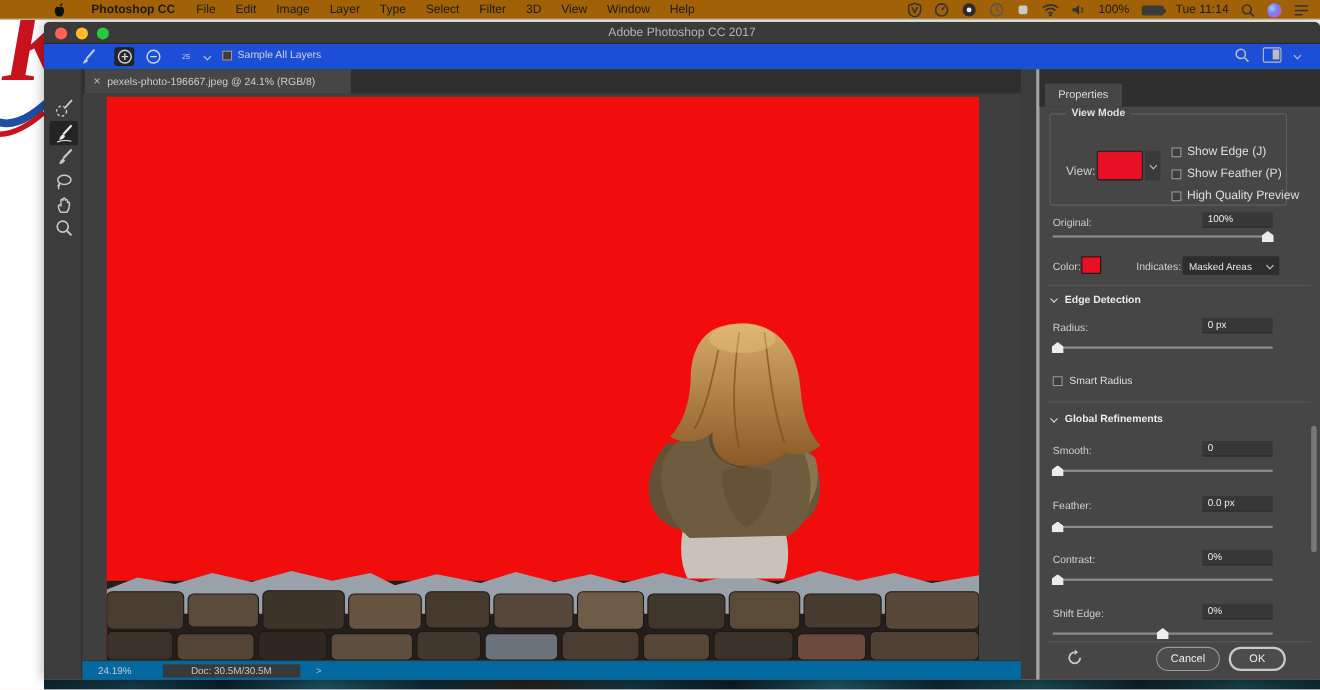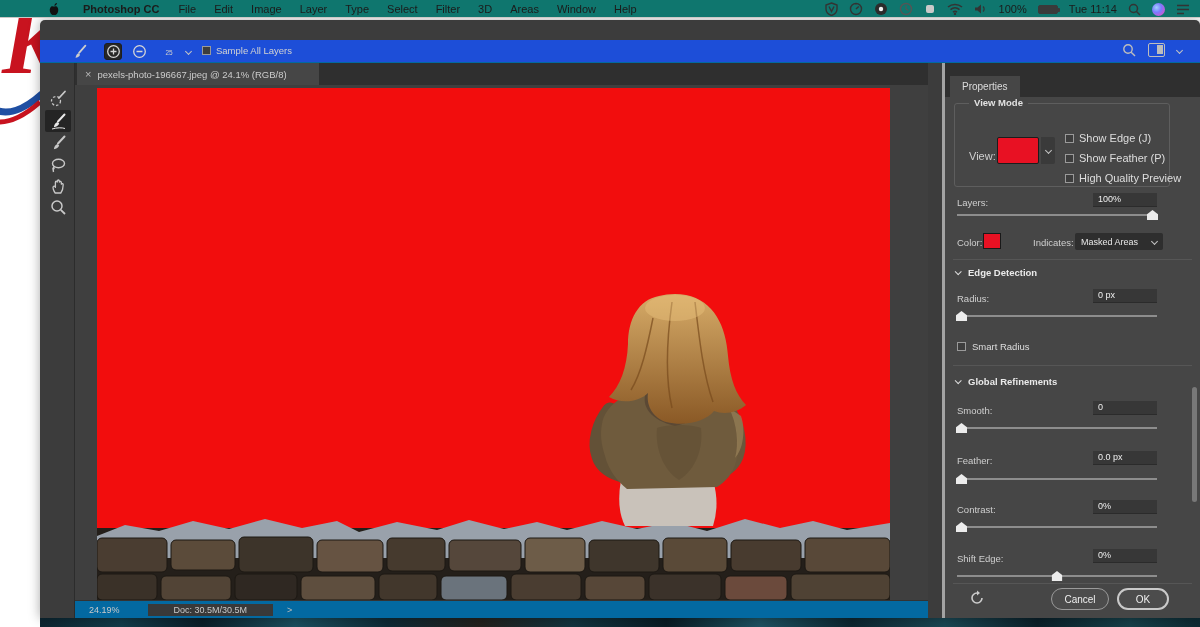--- a/index.html
+++ b/index.html
@@ -1,20 +1,20 @@
 <!DOCTYPE html>
 <html><head>
 <meta charset="utf-8">
 <style>
   * { margin:0; padding:0; box-sizing:border-box; }
   html,body { width:1200px; height:627px; background:#fff; font-family:"Liberation Sans", sans-serif; -webkit-font-smoothing:antialiased; }
   .stage { position:relative; width:1200px; height:627px; background:#fff; overflow:hidden; }
 
   
-  .menubar { position:absolute; left:0; top:0; width:1200px; height:18px; background:#0f766e; border-bottom:1px solid #c9c8c6; display:flex; align-items:center; padding-left:48px; z-index:30; }
+  .menubar { position:absolute; left:0; top:0; width:1200px; height:18px; background:#a16207; border-bottom:1px solid #c9c8c6; display:flex; align-items:center; padding-left:48px; z-index:30; }
   .menubar .apple { width:12px; height:13px; margin-right:14px; display:flex; align-items:center; }
   .menu-item { font-size:11px; color:#1b1b1b; padding:0 9px; line-height:18px; white-space:nowrap; }
   .menu-app { font-weight:bold; padding-right:10px; }
   .menu-right { position:absolute; right:10px; top:0; height:18px; display:flex; align-items:center; gap:11px; }
   .mi { display:flex; align-items:center; justify-content:center; height:18px; }
   .menu-right .txt { font-size:11px; color:#1b1b1b; white-space:nowrap; }
   .battery { width:20px; height:9px; border:1px solid #3a3a3a; border-radius:2px; background:#3a3a3a; position:relative; }
   .battery::after { content:""; position:absolute; right:-3px; top:2px; width:2px; height:4px; background:#3a3a3a; border-radius:0 1px 1px 0; }
   .siri { width:13px; height:13px; border-radius:50%; background:radial-gradient(circle at 35% 35%, #9fd0ff 0%, #7a7aff 40%, #c45bd4 75%, #2f4fd0 100%); }
 
@@ -131,21 +131,21 @@
     </span>
     <span class="menu-item menu-app">Photoshop CC</span>
     <span class="menu-item">File</span>
     <span class="menu-item">Edit</span>
     <span class="menu-item">Image</span>
     <span class="menu-item">Layer</span>
     <span class="menu-item">Type</span>
     <span class="menu-item">Select</span>
     <span class="menu-item">Filter</span>
     <span class="menu-item">3D</span>
-    <span class="menu-item">Areas</span>
+    <span class="menu-item">View</span>
     <span class="menu-item">Window</span>
     <span class="menu-item">Help</span>
 
     <div class="menu-right">
       <span class="mi">
         <svg class="icon" width="13" height="14" viewBox="0 0 13 14">
             <path d="M6.5 1 L12 3 V7 C12 10.5 9.5 12.5 6.5 13.5 C3.5 12.5 1 10.5 1 7 V3 Z" fill="none" stroke="#333" stroke-width="1.4"></path>
             <path d="M4 4.5 L6.5 9.5 L9 4.5" fill="none" stroke="#333" stroke-width="1.4"></path>
           </svg>
       </span>
@@ -204,20 +204,28 @@
       <span class="mi">
         <svg class="icon" width="14" height="11" viewBox="0 0 14 11">
             <path d="M1 1.5 H13 M1 5.5 H13 M1 9.5 H8" stroke="#333" stroke-width="1.4"></path>
           </svg>
       </span>
     </div>
   </div>
 
   <div class="window">
 
+    <div class="titlebar">
+      <div class="lights">
+        <span class="light red"></span>
+        <span class="light yellow"></span>
+        <span class="light green"></span>
+      </div>
+      <span class="title">Adobe Photoshop CC 2017</span>
+    </div>
 
     <div class="optionsbar">
       <span class="opt-toolbadge">
         <svg class="icon" width="18" height="18" viewBox="0 0 20 20">
             <path d="M16 3 L9 11" stroke="#cdcdcd" stroke-width="2" stroke-linecap="round"></path>
             <path d="M8.5 11.5 C6.5 12 5.5 14 5 16.5 C7.5 16 9.5 15 10 13 Z" fill="#cdcdcd"></path>
           </svg>
       </span>
       <span class="opt-btn pressed" style="left:64px;">
         <svg class="icon" width="15" height="15" viewBox="0 0 15 15">
@@ -382,21 +390,21 @@
           <span class="vm-check" style="top:48px;">
             <span class="cb"></span>
             <span class="lbl">Show Feather (P)</span>
           </span>
           <span class="vm-check" style="top:68px;">
             <span class="cb"></span>
             <span class="lbl">High Quality Preview</span>
           </span>
         </div>
 
-        <span class="prow-label" style="top:100px;">Layers:</span>
+        <span class="prow-label" style="top:100px;">Original:</span>
         <span class="valbox" style="top:96px;">100%</span>
         <div class="slider" style="top:117px;">
             <span class="knob at-right"></span>
           </div>
 
         <span class="prow-label" style="top:140px;">Color:</span>
         <span class="swatch" style="top:136px;"></span>
         <span class="prow-label" style="left:88px; top:140px;">Indicates:</span>
         <span class="dropdown" style="top:136px;">
           <span class="val">Masked Areas</span>

